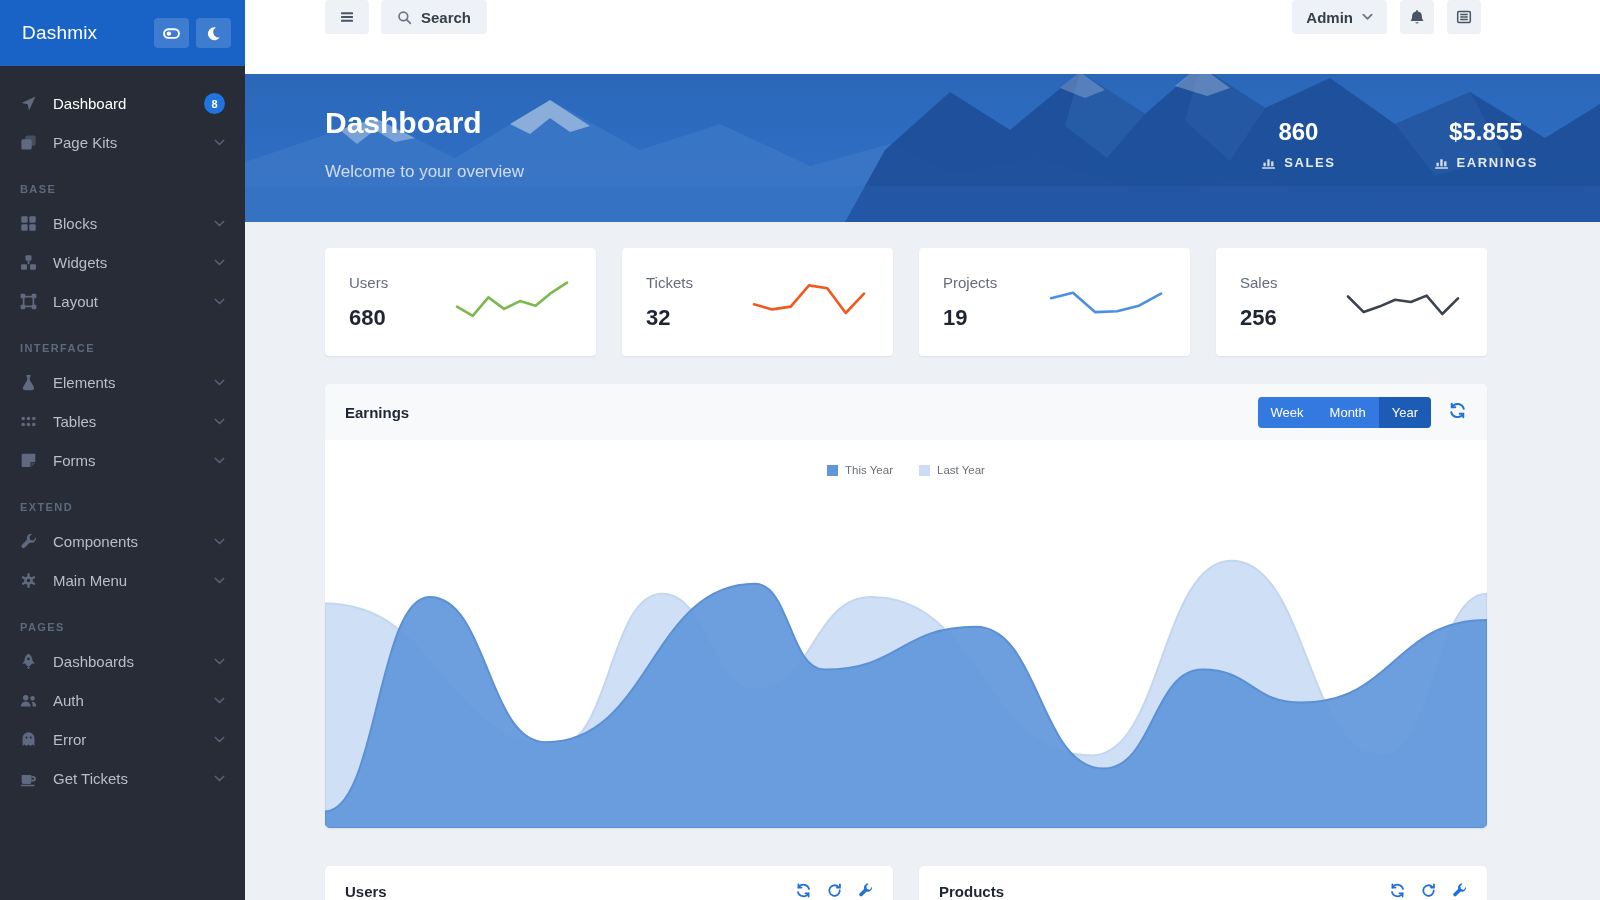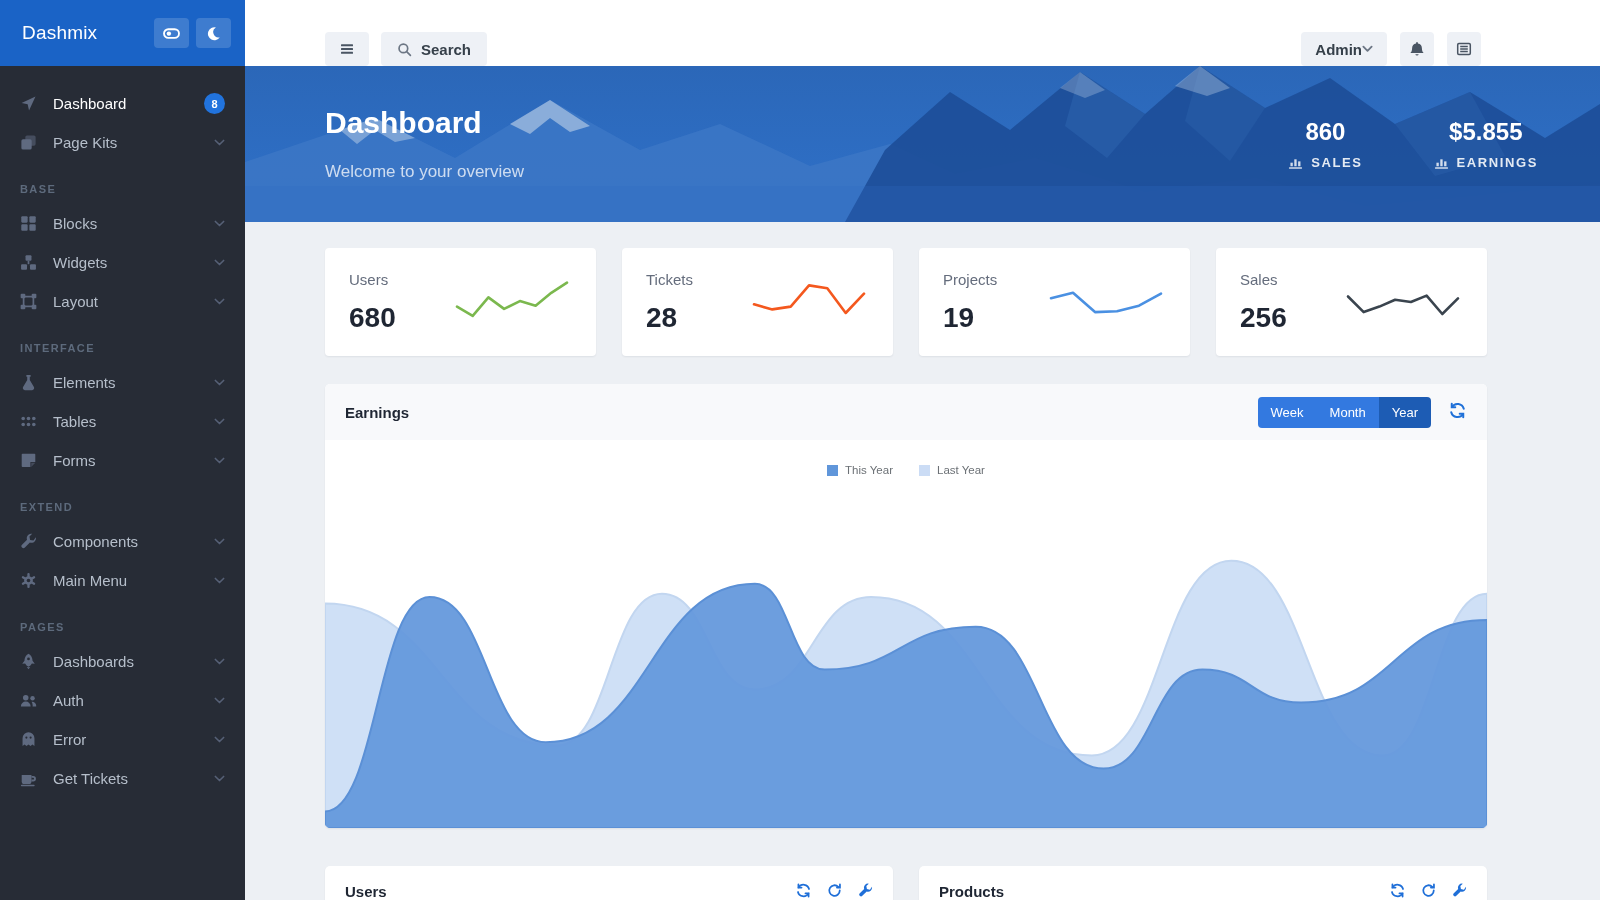--- a/index.html
+++ b/index.html
@@ -18,49 +18,49 @@
   .nav{padding-top:18px}
   .nav-item{display:flex;align-items:center;height:39px;padding:0 20px;color:#b6bfcb;font-size:15px;cursor:pointer}
   .nav-item.active{color:#fff}
   .nav-item .ni{width:17px;height:17px;margin-right:16px;color:#5f6a80;flex:none}
   .nav-item .lbl{flex:1;white-space:nowrap}
   .badge{background:#2173dd;color:#fff;font-size:11px;font-weight:700;min-width:21px;height:21px;border-radius:11px;display:flex;align-items:center;justify-content:center;padding:0 6px}
   .chev{width:11px;height:11px;color:#566076;margin-left:10px}
   .nav-sec{padding:21px 20px 9px;color:#5d6a7c;font-size:11px;font-weight:700;letter-spacing:1.4px}
 
   
-  .topbar{position:absolute;left:245px;top:0;width:1355px;height:66px;background:#fff;display:flex;align-items:flex-end;padding:0 119px 0 80px;z-index:20}
+  .topbar{position:absolute;left:245px;top:0;width:1355px;height:74px;background:#fff;display:flex;align-items:flex-start;padding:0 119px 0 80px;z-index:20}
   .tb-btn{height:34px;background:#eef1f6;border:none;border-radius:4px;display:flex;align-items:center;justify-content:center;color:#36404a;font-family:inherit;font-size:15px;font-weight:700;cursor:pointer}
   .tb-btn .ic{width:16px;height:16px;color:#4a5563}
   .btn-hamburger{width:44px}
   .btn-search{margin-left:12px;padding:0 16px;gap:9px}
   .btn-search .ic{color:#6c7684;width:15px;height:15px}
   .tb-right{margin-left:auto;display:flex;gap:13px}
-  .btn-admin{padding:8px 14px;gap:0}
+  .btn-admin{padding:8px 14px;gap:9px}
   .btn-admin .ic{width:11px;height:8px;color:#6c7684}
   .btn-icon{width:34px}
 
   
   .hero{position:absolute;left:245px;top:66px;width:1355px;height:156px;overflow:hidden;background:linear-gradient(180deg,#2b67b8 0%,#2e6ec4 70%,#2a66b8 100%)}
   .hero-art{position:absolute;inset:0;width:100%;height:100%}
   .hero-inner{position:absolute;inset:0;display:flex;align-items:center;padding:0 62px 0 80px}
   .hero-title{color:#fff;font-size:30px;font-weight:700}
   .hero-sub{margin-top:22px;color:rgba(255,255,255,.75);font-size:17px}
-  .hero-stats{margin-left:auto;display:flex;gap:71px}
+  .hero-stats{margin-left:auto;display:flex;gap:98px}
   .hero-stat{text-align:center;color:#fff}
   .hs-val{font-size:24px;font-weight:700}
   .hs-lbl{margin-top:9px;font-size:13px;font-weight:700;letter-spacing:1.6px;color:rgba(255,255,255,.88);display:flex;align-items:center;justify-content:center;gap:8px}
   .hs-lbl .ic{width:15px;height:15px;color:rgba(255,255,255,.8)}
 
   
   .container{position:absolute;left:325px;top:248px;width:1162px}
   .cards-row{display:grid;grid-template-columns:repeat(4,1fr);gap:26px}
   .scard{background:#fff;border-radius:4px;box-shadow:0 1px 2px rgba(16,24,40,.07);height:108px;display:flex;align-items:center;padding:0 24px}
   .sc-lbl{font-size:15px;color:#646c7c}
-  .sc-val{font-size:28px;font-weight:700;color:#1f2633;margin-top:14px}
+  .sc-val{font-size:22px;font-weight:700;color:#1f2633;margin-top:14px}
   .sc-spark{margin-left:auto;width:120px;height:56px}
   .sc-spark svg{width:100%;height:100%;display:block}
 
   .panel{margin-top:28px;background:#fff;border-radius:5px;box-shadow:0 1px 2px rgba(16,24,40,.07);overflow:hidden;height:444px;display:flex;flex-direction:column}
   .panel-head{height:56px;background:#f8f9fb;display:flex;align-items:center;padding:0 20px;flex:none}
   .panel-title{font-size:15px;font-weight:700;color:#1f2633}
   .range{margin-left:auto;display:flex;border-radius:4px;overflow:hidden}
   .range-btn{height:31px;padding:0 13px;background:#3379e0;color:#fff;font-size:13px;font-weight:400;border:none;font-family:inherit;cursor:pointer}
   .range-btn.active{background:#1d5cb4}
   .refresh-btn{margin-left:16px;background:none;border:none;cursor:pointer;color:#2071d8;width:20px;height:20px;padding:0}
@@ -447,21 +447,21 @@
         </div>
         <div class="sc-spark">
           <svg viewBox="0 0 120 56">
             <polyline points="5.0,32.6 20.7,41.8 36.4,23.4 52.1,34.9 67.9,27.1 83.6,31.7 99.3,18.8 115.0,8.7" fill="none" stroke="#7bb84e" stroke-width="2.6" stroke-linecap="round" stroke-linejoin="round"></polyline>
           </svg>
         </div>
       </div>
       <div class="scard">
         <div class="sc-meta">
           <div class="sc-lbl">Tickets</div>
-          <div class="sc-val">28</div>
+          <div class="sc-val">32</div>
         </div>
         <div class="sc-spark">
           <svg viewBox="0 0 120 56">
             <polyline points="5.0,30.3 23.3,35.4 41.7,32.6 60.0,11.4 78.3,14.2 96.7,39.0 115.0,19.7" fill="none" stroke="#f4581e" stroke-width="2.6" stroke-linecap="round" stroke-linejoin="round"></polyline>
           </svg>
         </div>
       </div>
       <div class="scard">
         <div class="sc-meta">
           <div class="sc-lbl">Projects</div>

